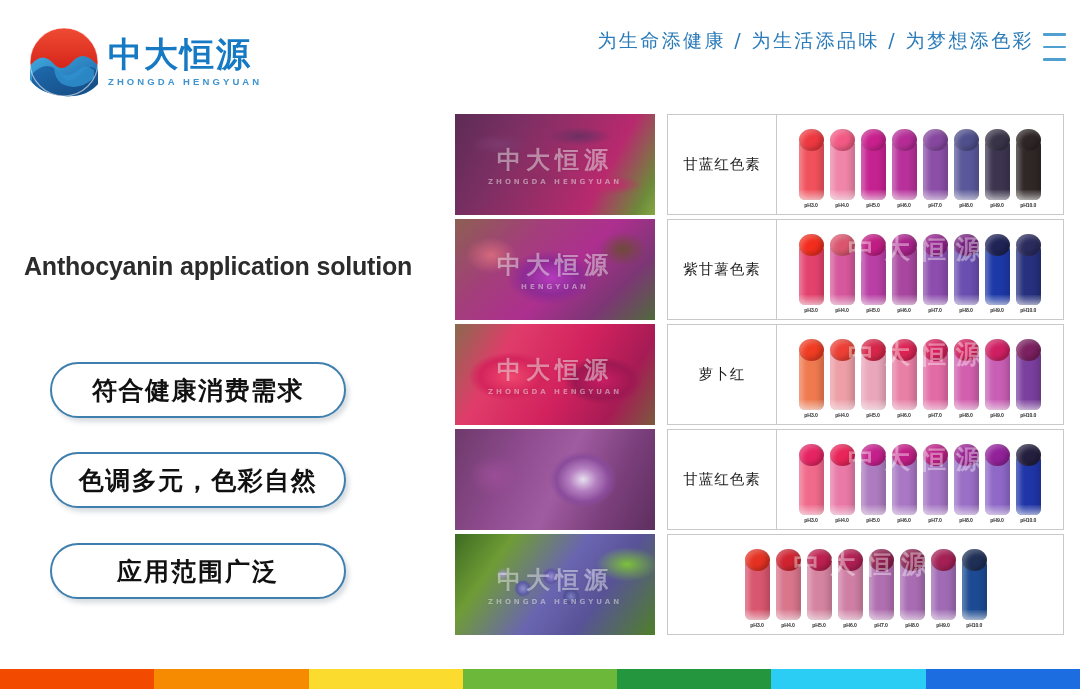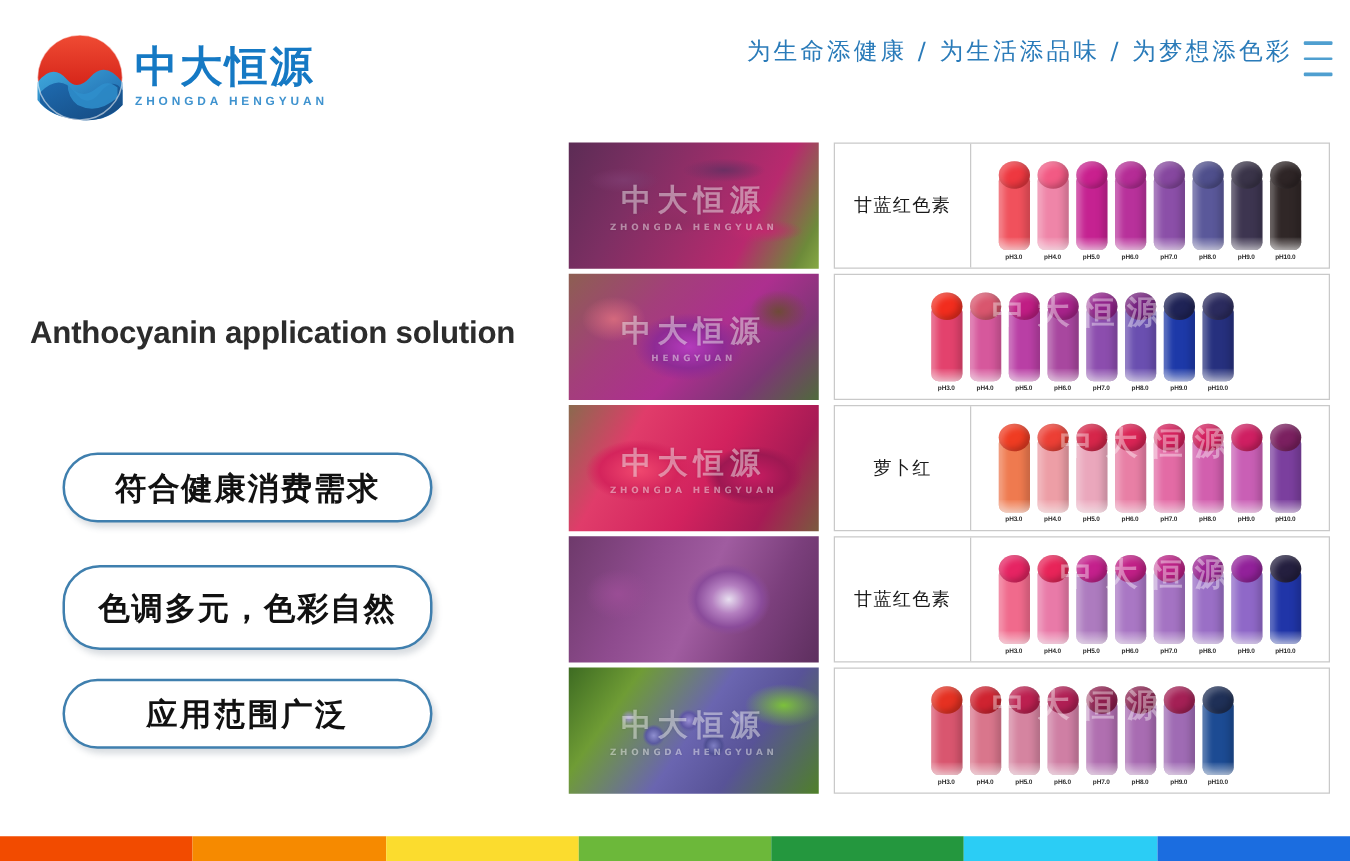--- a/index.html
+++ b/index.html
@@ -42,21 +42,21 @@
   .title-en { position: absolute; left: 24px; top: 233px; width: 400px; font-size: 25px;
               font-weight: 600; color: #2c2c2c; line-height: 1.38; letter-spacing: -0.2px; margin-top: 16px; }
 
   .pills { position: absolute; left: 50px; top: 362px; }
   .pill { position: relative; border: 2.2px solid #3f7fae; border-radius: 30px; background: #fff;
           box-shadow: 3px 4px 5px rgba(60,80,100,0.20);
           display: flex; align-items: center; justify-content: center; }
   .pill span { font-size: 25px; font-weight: bold; color: #111; letter-spacing: 1.5px;
                font-family: Liberation Mono, monospace; }
   .pill.p1 { width: 296px; height: 56px; margin-bottom: 34px; }
-  .pill.p2 { width: 296px; height: 68px; margin-bottom: 23px; text-align: center; }
+  .pill.p2 { width: 296px; height: 56px; margin-bottom: 35px; text-align: center; }
   .pill.p3 { width: 296px; height: 56px; }
   .pill.p3 span { letter-spacing: 2px; }
 
   
   .photos { position: absolute; left: 455px; top: 114px; width: 200px; }
   .photo { position: relative; width: 200px; height: 101px; margin-bottom: 4px; overflow: hidden; }
   .photo:last-child { margin-bottom: 0; }
   .photo .wm { position: absolute; left: 0; top: 50%; transform: translateY(-50%); width: 100%;
                text-align: center; color: rgba(255,255,255,0.45); font-size: 24px; font-weight: bold;
                letter-spacing: 5px; font-family: "DejaVu Sans", "Liberation Sans", sans-serif;
@@ -279,20 +279,23 @@
               <div class="vial-body" style="background: rgb(48, 39, 39);">
                 <div class="vial-glass"></div>
               </div>
               <div class="vial-lbl">pH10.0</div>
             </div>
           </div>
       </div>
     </div>
 
     <div class="trow">
+      <div class="tname">
+        <span>紫甘薯色素</span>
+      </div>
       <div class="tvials">
         <div class="vial-strip">
             <div class="vial">
               <div class="vial-cap" style="background: rgb(242, 45, 30);"></div>
               <div class="vial-body" style="background: rgb(227, 66, 109);">
                 <div class="vial-glass"></div>
               </div>
               <div class="vial-lbl">pH3.0</div>
             </div>
             <div class="vial">

